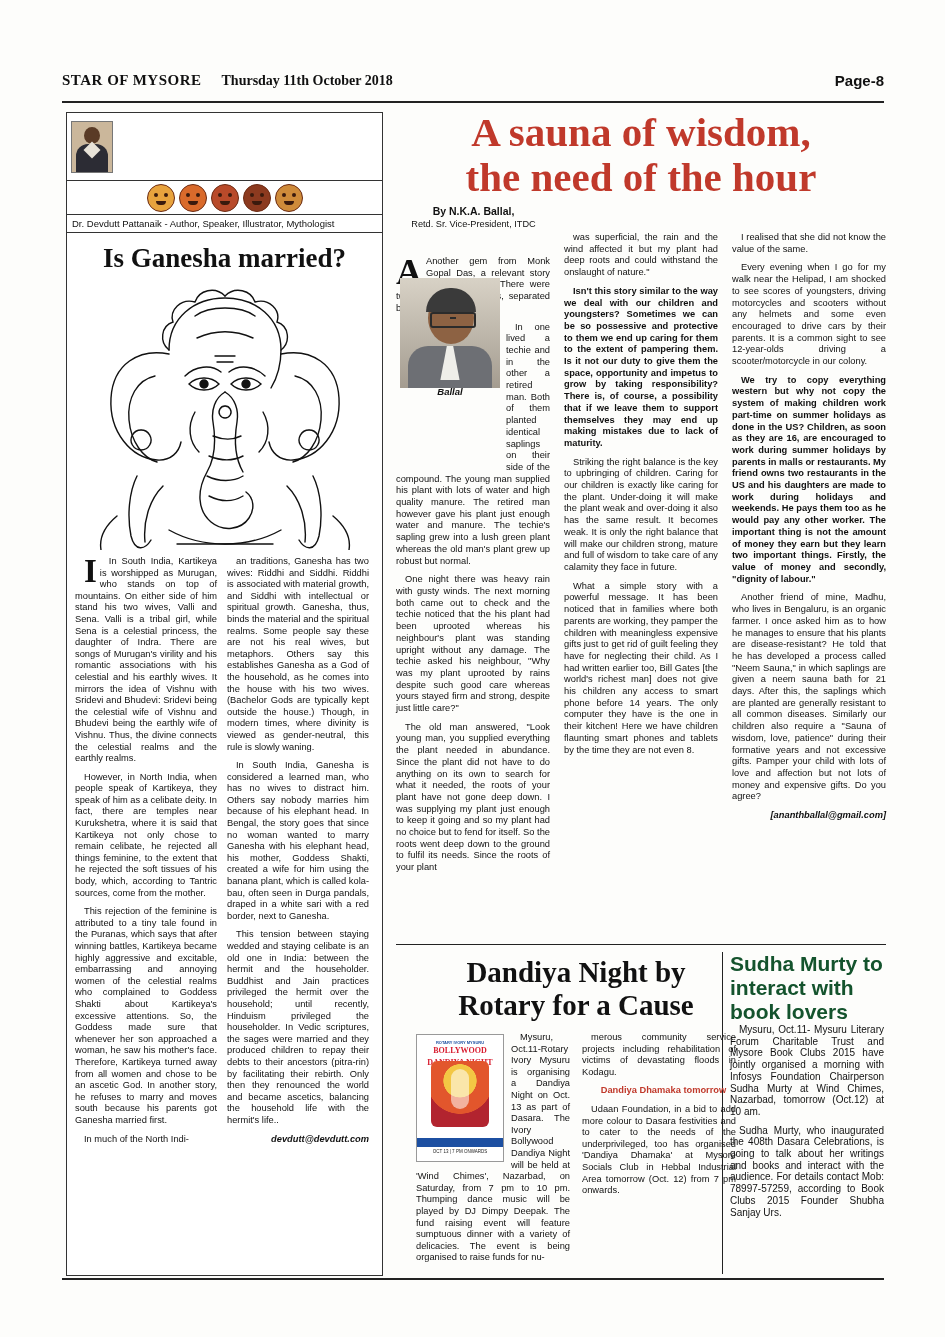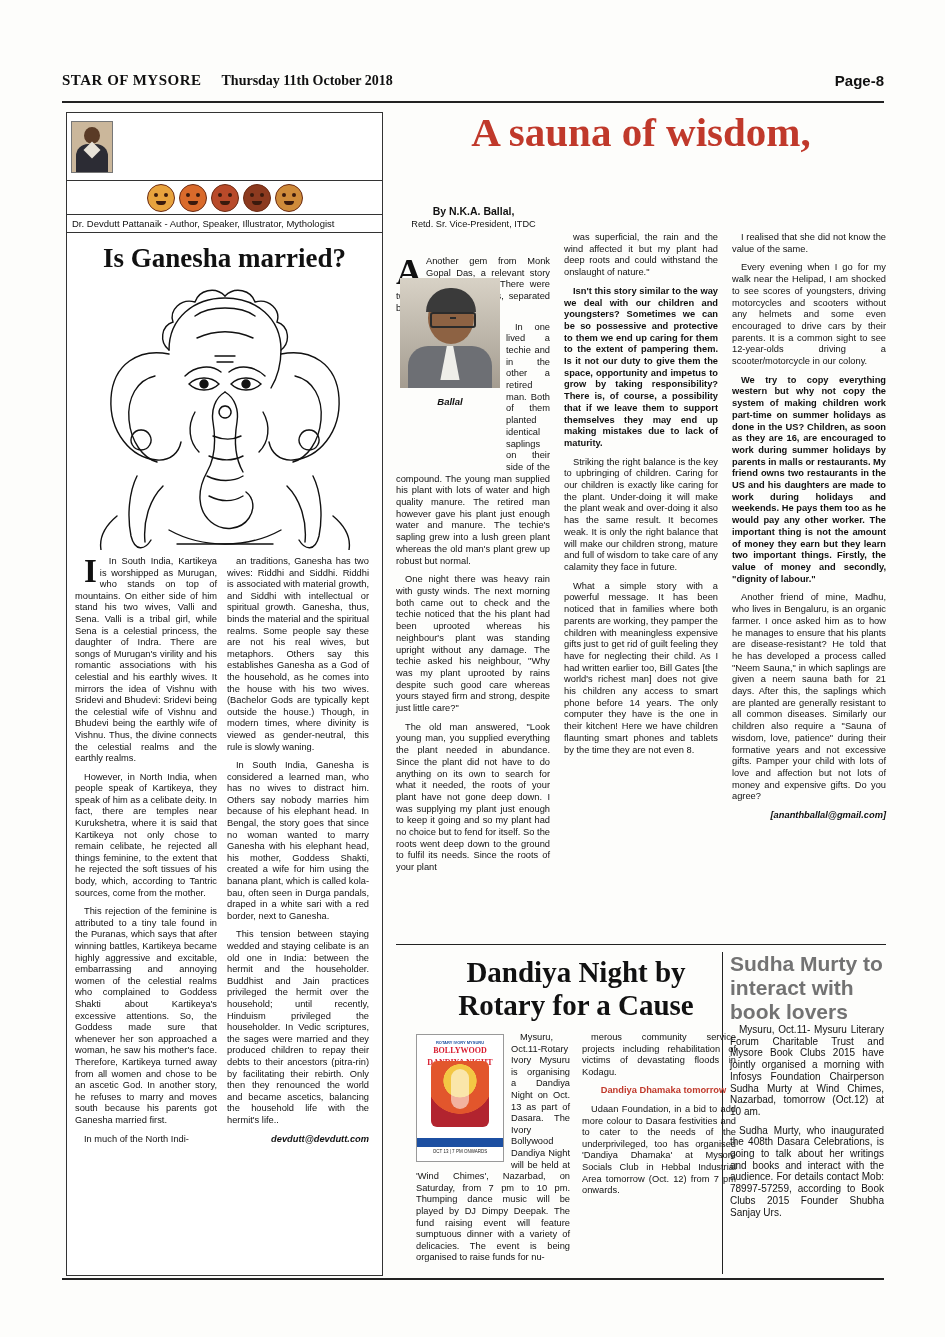--- a/index.html
+++ b/index.html
@@ -129,21 +129,21 @@
     background:#b9b2a6;overflow:hidden;
   }
   .p2-bg{position:absolute;inset:0;background:linear-gradient(#d8d2c6,#a49c90);}
   .p2-head{position:absolute;left:28px;top:14px;width:46px;height:52px;border-radius:50%;background:#8d6243;}
   .p2-hair{position:absolute;left:26px;top:10px;width:50px;height:24px;border-radius:25px 25px 0 0;background:#3a3a3a;}
   .p2-glass{position:absolute;left:30px;top:34px;width:42px;height:12px;border:2px solid #2b2b2b;border-radius:3px;}
   .p2-glass::after{content:"";position:absolute;left:18px;top:3px;width:6px;height:2px;background:#2b2b2b;}
   .p2-body{position:absolute;left:8px;top:68px;width:84px;height:46px;border-radius:20px 20px 0 0;background:#6d6f74;}
   .p2-shirt{position:absolute;left:34px;top:68px;width:32px;height:34px;background:#efeee9;transform:skewY(0deg);clip-path:polygon(40% 0,60% 0,80% 100%,20% 100%);}
   .portrait2-cap{
-    position:absolute;left:400px;top:396px;width:100px;text-align:center;
+    position:absolute;left:400px;top:386px;width:100px;text-align:center;
     font-size:9.5px;font-weight:bold;font-style:italic;
   }
   .artcols{
     position:absolute;left:396px;top:232px;width:490px;height:710px;
     display:flex;gap:14px;
   }
   .artcol{
     width:154px;font-size:9.3px;line-height:11.7px;text-align:justify;
   }
   .artcol p{margin:0 0 7px 0;text-indent:9px;}
@@ -181,21 +181,21 @@
   .poster .pfig::after{content:"";position:absolute;left:20px;top:8px;width:18px;height:40px;background:#fff;opacity:.55;border-radius:9px;}
   .poster .pfoot{position:absolute;bottom:3px;left:0;right:0;text-align:center;font-size:4.5px;color:#222;}
   .poster .pband{position:absolute;bottom:14px;left:0;right:0;height:9px;background:#1c4fa1;}
   .redhead{
     color:#c0392b;font-weight:bold;text-align:center;text-indent:0;
   }
   .sudha{
     position:absolute;left:730px;top:952px;width:154px;height:322px;
   }
   .sudha h2{
-    margin:0;color:#737373;font-family:"Liberation Sans",sans-serif;
+    margin:0;color:#14532d;font-family:"Liberation Sans",sans-serif;
     font-size:21px;line-height:24px;font-weight:bold;
   }
   .sudha .body{font-size:10px;line-height:11.7px;text-align:justify;}
   .sudha .body p{margin:0 0 7px 0;text-indent:9px;}
   .vline{position:absolute;background:#222;width:1px;}
 </style>
 </head>
 <body>
 
 <div class="page">
@@ -290,20 +290,21 @@
         <p>an traditions, Ganesha has two wives: Riddhi and Siddhi. Riddhi is associated with material growth, and Siddhi with intellectual or spiritual growth. Ganesha, thus, binds the material and the spiritual realms. Some people say these are not his real wives, but metaphors. Others say this establishes Ganesha as a God of the household, as he comes into the house with his two wives. (Bachelor Gods are typically kept outside the house.) Though, in modern times, where divinity is viewed as gender-neutral, this rule is slowly waning.</p>
         <p>In South India, Ganesha is considered a learned man, who has no wives to distract him. Others say nobody marries him because of his elephant head. In Bengal, the story goes that since no woman wanted to marry Ganesha with his elephant head, his mother, Goddess Shakti, created a wife for him using the banana plant, which is called kola-bau, often seen in Durga pandals, draped in a white sari with a red border, next to Ganesha.</p>
         <p>This tension between staying wedded and staying celibate is an old one in India: between the hermit and the householder. Buddhist and Jain practices privileged the hermit over the household; until recently, Hinduism privileged the householder. In Vedic scriptures, the sages were married and they produced children to repay their debts to their ancestors (pitra-rin) by facilitating their rebirth. Only then they renounced the world and became ascetics, balancing the household life with the hermit's life..</p>
         <div class="sig">devdutt@devdutt.com</div>
       </div>
     </div>
   </div>
 
   <div class="main-head">
     <div>A sauna of wisdom,</div>
+    <div>the need of the hour</div>
   </div>
 
   <div class="main-byline">
     <div>By N.K.A. Ballal,</div>
     <div class="sub">Retd. Sr. Vice-President, ITDC</div>
   </div>
 
   <div class="artcols">
 
     <div class="artcol">

